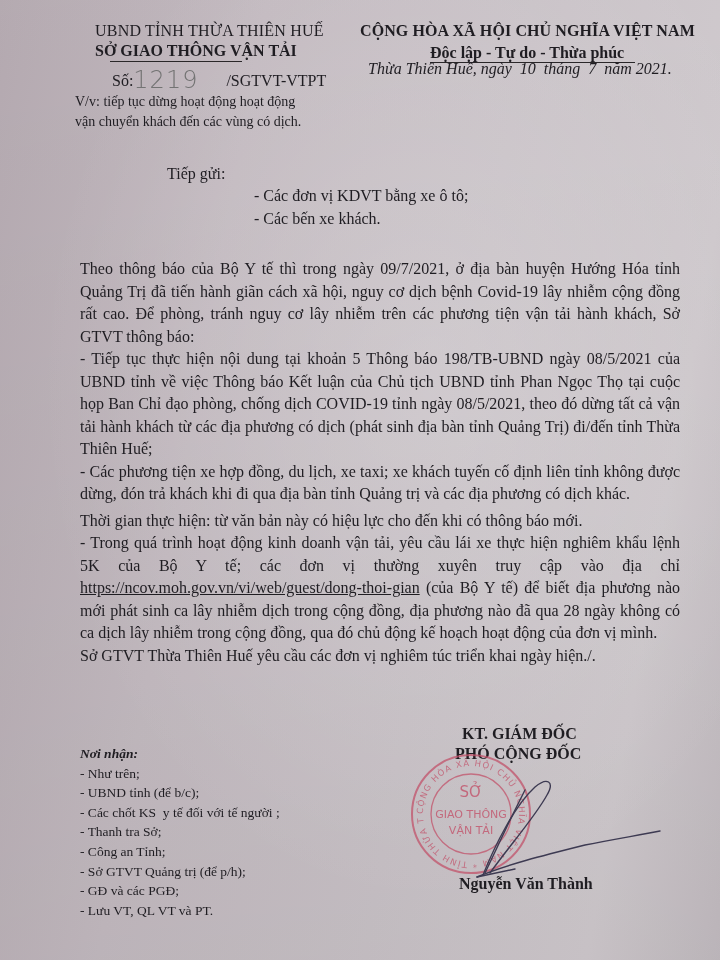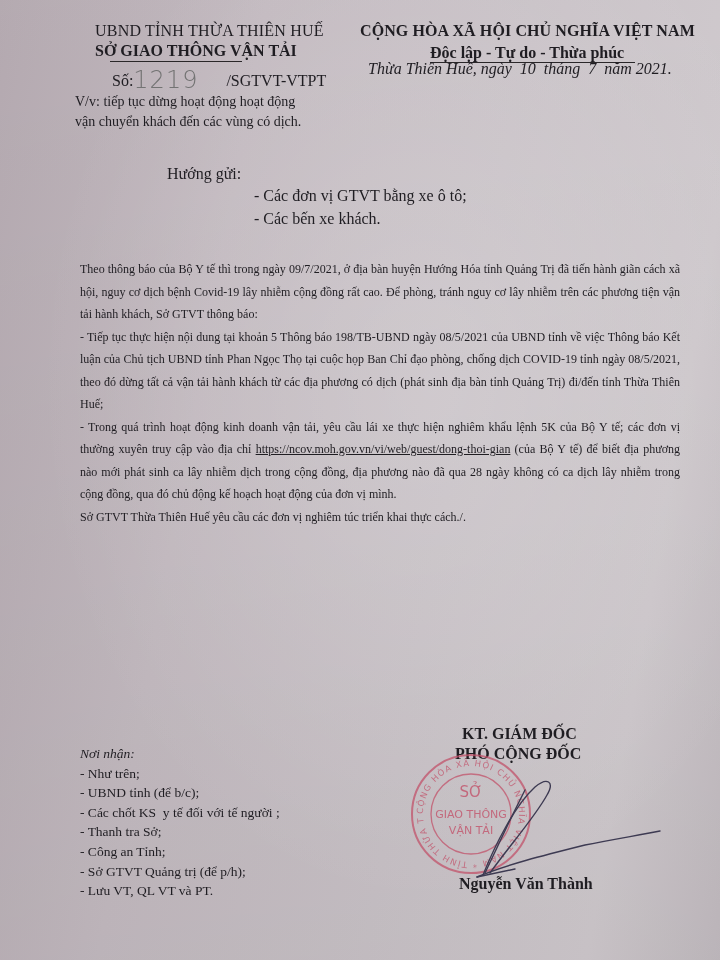--- a/index.html
+++ b/index.html
@@ -32,28 +32,28 @@
   .nation { left: 360px; top: 22px; font-size: 16px; font-weight: bold; letter-spacing: 0.1px; }
   .motto { left: 430px; top: 44px; font-size: 16px; font-weight: bold; }
   .motto-line { left: 430px; top: 62px; width: 205px; height: 1px; background: #2a2729; }
   .place-date { left: 368px; top: 60px; font-size: 16px; font-style: italic; }
 
   
   .kg { left: 167px; top: 165px; font-size: 16px; }
   .rcp { left: 254px; font-size: 16px; }
 
   
-  .body-text { position: absolute; left: 80px; width: 600px; font-size: 12px; line-height: 22.5px; text-align: justify; }
+  .body-text { position: absolute; left: 80px; width: 600px; font-size: 16px; line-height: 22.5px; text-align: justify; }
   .body-text p { text-indent: 0; }
   .ind { text-indent: 40px; }
   .url { text-decoration: underline; }
 
   
   .recv { left: 80px; top: 744px; font-size: 13.5px; line-height: 19.6px; }
-  .recv .title { font-style: italic; font-weight: normal; }
+  .recv .title { font-style: italic; font-weight: bold; }
   .sign-h { left: 450px; font-size: 16px; font-weight: bold; }
   .signer { left: 459px; top: 875px; font-size: 16px; font-weight: bold; }
 
   .stamp { position: absolute; left: 406px; top: 752px; width: 130px; height: 125px; }
   .signature { position: absolute; left: 455px; top: 765px; width: 210px; height: 120px; }
 </style>
 </head>
 <body>
 
 <div class="page-shade"></div>
@@ -67,39 +67,42 @@
 <div class="abs subject">
   <div>V/v: tiếp tục dừng hoạt động hoạt động</div>
   <div style="padding-left:0">vận chuyển khách đến các vùng có dịch.</div>
 </div>
 
 <div class="abs nation">CỘNG HÒA XÃ HỘI CHỦ NGHĨA VIỆT NAM</div>
 <div class="abs motto">Độc lập - Tự do - Thừa phúc</div>
 <div class="abs motto-line"></div>
 <div class="abs place-date" style="white-space:pre">Thừa Thiên Huế, ngày  10  tháng  7  năm 2021.</div>
 
-<div class="abs kg">Hướng gửi:</div>
-<div class="abs rcp" style="top:187px">- Các đơn vị GTVT bằng xe ô tô;</div>
+<div class="abs kg">Tiếp gửi:</div>
+<div class="abs rcp" style="top:187px">- Các đơn vị KDVT bằng xe ô tô;</div>
 <div class="abs rcp" style="top:210px">- Các bến xe khách.</div>
 
 <div class="body-text" style="top:258px">
   <p class="ind">Theo thông báo của Bộ Y tế thì trong ngày 09/7/2021, ở địa bàn huyện Hướng Hóa tỉnh Quảng Trị đã tiến hành giãn cách xã hội, nguy cơ dịch bệnh Covid-19 lây nhiễm cộng đồng rất cao. Để phòng, tránh nguy cơ lây nhiễm trên các phương tiện vận tải hành khách, Sở GTVT thông báo:</p>
   <p class="ind">- Tiếp tục thực hiện nội dung tại khoản 5 Thông báo 198/TB-UBND ngày 08/5/2021 của UBND tỉnh về việc Thông báo Kết luận của Chủ tịch UBND tỉnh Phan Ngọc Thọ tại cuộc họp Ban Chỉ đạo phòng, chống dịch COVID-19 tỉnh ngày 08/5/2021, theo đó dừng tất cả vận tải hành khách từ các địa phương có dịch (phát sinh địa bàn tỉnh Quảng Trị) đi/đến tỉnh Thừa Thiên Huế;</p>
+  <p class="ind">- Các phương tiện xe hợp đồng, du lịch, xe taxi; xe khách tuyến cố định liên tỉnh không được dừng, đón trả khách khi đi qua địa bàn tỉnh Quảng trị và các địa phương có dịch khác.</p>
+  <p class="ind" style="margin-top:4px">Thời gian thực hiện: từ văn bản này có hiệu lực cho đến khi có thông báo mới.</p>
   <p class="ind"><span>- Trong quá trình hoạt động kinh doanh vận tải, yêu cầu lái xe thực hiện nghiêm khẩu lệnh 5K của Bộ Y tế; các đơn vị thường xuyên truy cập vào địa chỉ </span><span class="url">https://ncov.moh.gov.vn/vi/web/guest/dong-thoi-gian</span><span> (của Bộ Y tế) để biết địa phương nào mới phát sinh ca lây nhiễm dịch trong cộng đồng, địa phương nào đã qua 28 ngày không có ca dịch lây nhiễm trong cộng đồng, qua đó chủ động kế hoạch hoạt động của đơn vị mình.</span></p>
-  <p class="ind">Sở GTVT Thừa Thiên Huế yêu cầu các đơn vị nghiêm túc triển khai thực cách./.</p>
+  <p class="ind">Sở GTVT Thừa Thiên Huế yêu cầu các đơn vị nghiêm túc triển khai ngày hiện./.</p>
 </div>
 
 <div class="abs recv">
   <div class="title">Nơi nhận:</div>
   <div>- Như trên;</div>
   <div>- UBND tỉnh (để b/c);</div>
   <div style="white-space:pre">- Các chốt KS  y tế đối với tế người ;</div>
   <div>- Thanh tra Sở;</div>
   <div>- Công an Tỉnh;</div>
   <div>- Sở GTVT Quảng trị (để p/h);</div>
+  <div>- GĐ và các PGĐ;</div>
   <div>- Lưu VT, QL VT và PT.</div>
 </div>
 
 <div class="abs sign-h" style="top:725px; left:462px">KT. GIÁM ĐỐC</div>
 <div class="abs sign-h" style="top:745px; left:455px">PHÓ CỘNG ĐỐC</div>
 
 <svg class="stamp" viewBox="0 0 130 125">
   <defs>
     <path id="ringPath" d="M 65,62 m -48,0 a 48,48 0 1,1 96,0 a 48,48 0 1,1 -96,0"></path>
   </defs>

